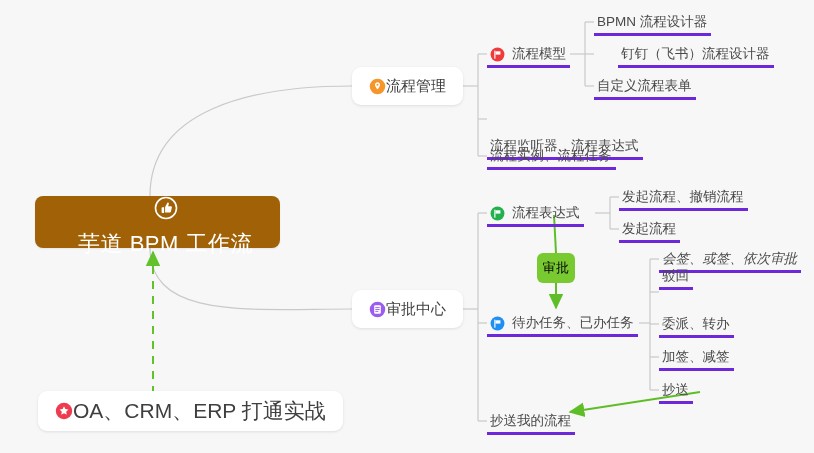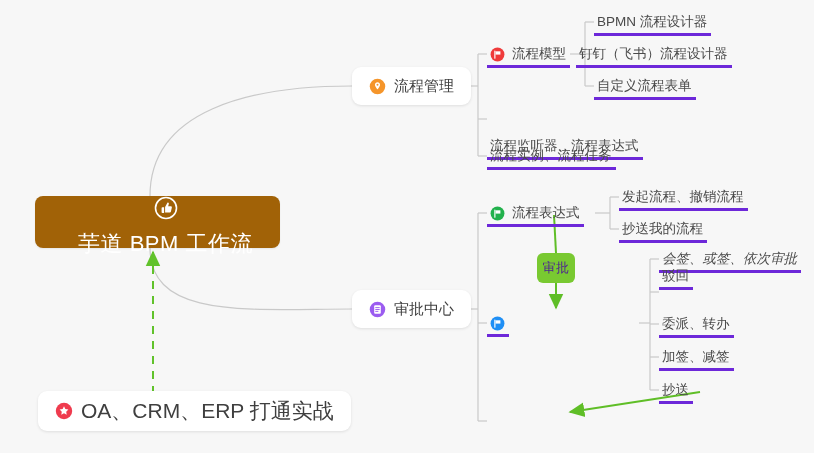--- a/index.html
+++ b/index.html
@@ -24,21 +24,21 @@
     box-shadow:0 1px 2px rgba(0,0,0,.07);
     flex-direction:column;
   }
   .root .label{letter-spacing:.5px;}
 
   
   .card{
     background:#ffffff;border-radius:9px;
     box-shadow:0 1px 3px rgba(0,0,0,.10);
     font-size:15px;color:#3f3f3f;
-    padding:0 17px;gap:8px;
+    padding:0 17px;
   }
   .card.branch{height:38px;}
   .card.wide{height:40px;font-size:21px;text-align:right;}
 
   
   .leaf{
     font-size:13.5px;color:#4a4a4a;
     border-bottom:3px solid #6d28d9;
     height:28px;gap:7px;padding:0 4px 0 3px;
     align-items:flex-end;
@@ -48,21 +48,21 @@
 
   
   .ico{display:inline-block;flex:0 0 auto;position:relative;}
   .ico svg{display:block;}
 
   
   .chip{
     position:absolute;left:537px;top:253px;
     width:38px;height:30px;
     background:#79c931;border-radius:6px;
-    color:#4c1d95;font-size:13px;
+    color:#000000;font-size:13px;
     display:flex;align-items:center;justify-content:center;
     letter-spacing:.5px;
   }
 </style>
 </head>
 <body>
 
 <div id="stage">
 
   <svg id="links" viewBox="0 0 814 453" width="814" height="453">
@@ -154,21 +154,21 @@
         <path d="M5.2 4.3v7.6" stroke="#ffffff" stroke-width="1.25" stroke-linecap="round"></path>
         <path d="M5.9 4.6h5.2v3.5H5.9z" fill="#ffffff"></path>
       </svg>
     </span>
     <span class="txt">流程模型</span>
   </div>
 
   <div class="node leaf" style="left:594px;top:8px;">
     <span class="txt">BPMN 流程设计器</span>
   </div>
-  <div class="node leaf" style="left:576px;top:40px;">
+  <div class="node leaf" style="left:618px;top:40px;">
     <span class="txt">钉钉（飞书）流程设计器</span>
   </div>
   <div class="node leaf" style="left:594px;top:72px;justify-content:center;">
     <span class="txt">自定义流程表单</span>
   </div>
 
   <div class="node leaf" style="left:487px;top:105px;margin-top:27px;">
     <span class="txt">流程监听器、流程表达式</span>
   </div>
   <div class="node leaf" style="left:487px;top:142px;">
@@ -193,49 +193,53 @@
         <path d="M5.2 4.3v7.6" stroke="#ffffff" stroke-width="1.25" stroke-linecap="round"></path>
         <path d="M5.9 4.6h5.2v3.5H5.9z" fill="#ffffff"></path>
       </svg>
     </span>
     <span class="txt">流程表达式</span>
   </div>
   <div class="node leaf" style="left:619px;top:183px;">
     <span class="txt">发起流程、撤销流程</span>
   </div>
   <div class="node leaf" style="left:619px;top:215px;">
-    <span class="txt">抄送我的流程</span>
+    <span class="txt">发起流程</span>
   </div>
 
   <div class="node leaf" style="left:487px;top:309px;">
     <span class="ico">
       <svg width="15" height="15" viewBox="0 0 16 16">
         <circle cx="8" cy="8" r="7.4" fill="#1f8ff5"></circle>
         <path d="M5.2 4.3v7.6" stroke="#ffffff" stroke-width="1.25" stroke-linecap="round"></path>
         <path d="M5.9 4.6h5.2v3.5H5.9z" fill="#ffffff"></path>
       </svg>
     </span>
+    <span class="txt">待办任务、已办任务</span>
   </div>
 
   <div class="node leaf" style="left:659px;top:245px;font-style:italic;">
     <span class="txt">会签、或签、依次审批</span>
   </div>
   <div class="node leaf" style="left:659px;top:262px;">
     <span class="txt">驳回</span>
   </div>
   <div class="node leaf" style="left:659px;top:310px;">
     <span class="txt">委派、转办</span>
   </div>
   <div class="node leaf" style="left:659px;top:343px;">
     <span class="txt">加签、减签</span>
   </div>
   <div class="node leaf" style="left:659px;top:376px;">
     <span class="txt">抄送</span>
   </div>
 
+  <div class="node leaf" style="left:487px;top:407px;">
+    <span class="txt">抄送我的流程</span>
+  </div>
 
   <div class="chip">
     <span>审批</span>
   </div>
 
   <div class="node card wide" style="left:38px;top:391px;">
     <span class="ico">
       <svg width="18" height="18" viewBox="0 0 18 18">
         <circle cx="9" cy="9" r="8.2" fill="#ef3b4e"></circle>
         <path d="M9 4.3l1.35 2.75 3.05.44-2.2 2.15.52 3.03L9 11.23l-2.72 1.44.52-3.03-2.2-2.15 3.05-.44z" fill="#ffffff"></path>

